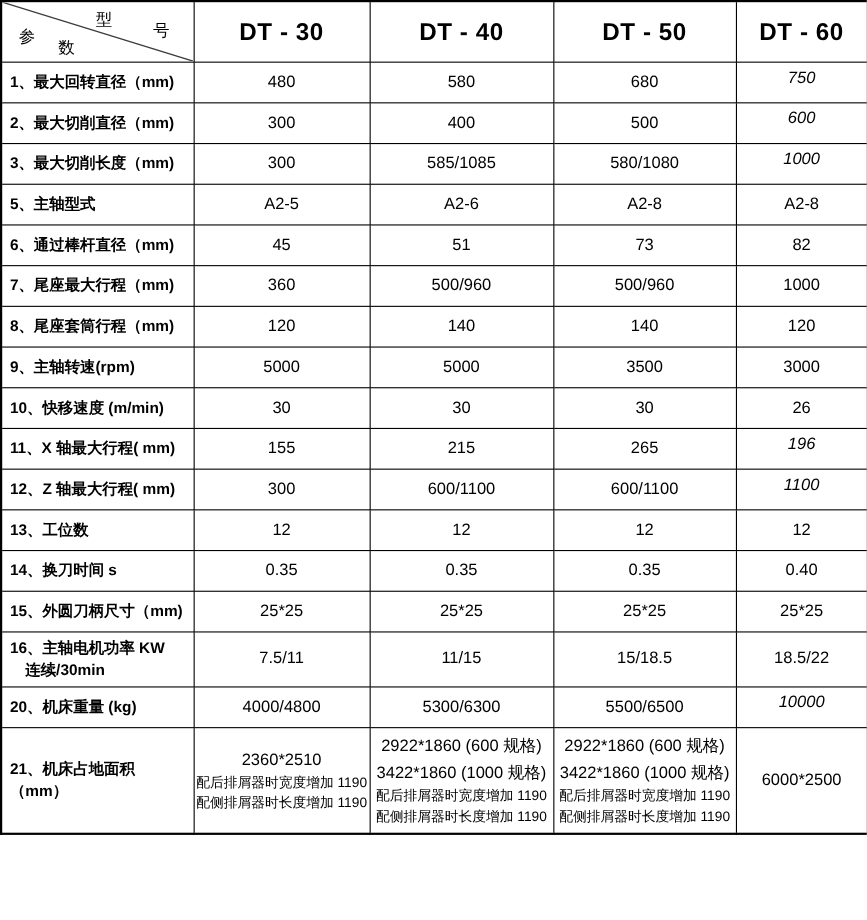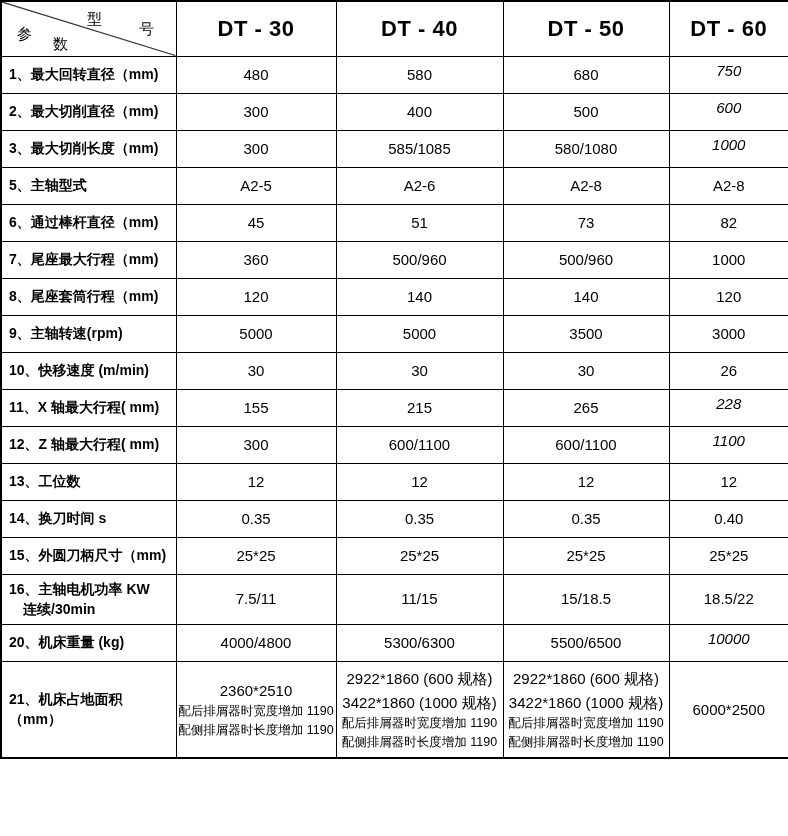--- a/index.html
+++ b/index.html
@@ -182,21 +182,21 @@
           <td class="value-cell">30</td>
           <td class="value-cell">30</td>
           <td class="value-cell">30</td>
           <td class="value-cell">26</td>
         </tr>
         <tr>
           <th class="label-cell">11、X 轴最大行程( mm)</th>
           <td class="value-cell">155</td>
           <td class="value-cell">215</td>
           <td class="value-cell">265</td>
-          <td class="value-cell v-top">228</td>
+          <td class="value-cell v-top">196</td>
         </tr>
         <tr>
           <th class="label-cell">12、Z 轴最大行程( mm)</th>
           <td class="value-cell">300</td>
           <td class="value-cell">600/1100</td>
           <td class="value-cell">600/1100</td>
           <td class="value-cell v-top">1100</td>
         </tr>
         <tr>
           <th class="label-cell">13、工位数</th>

